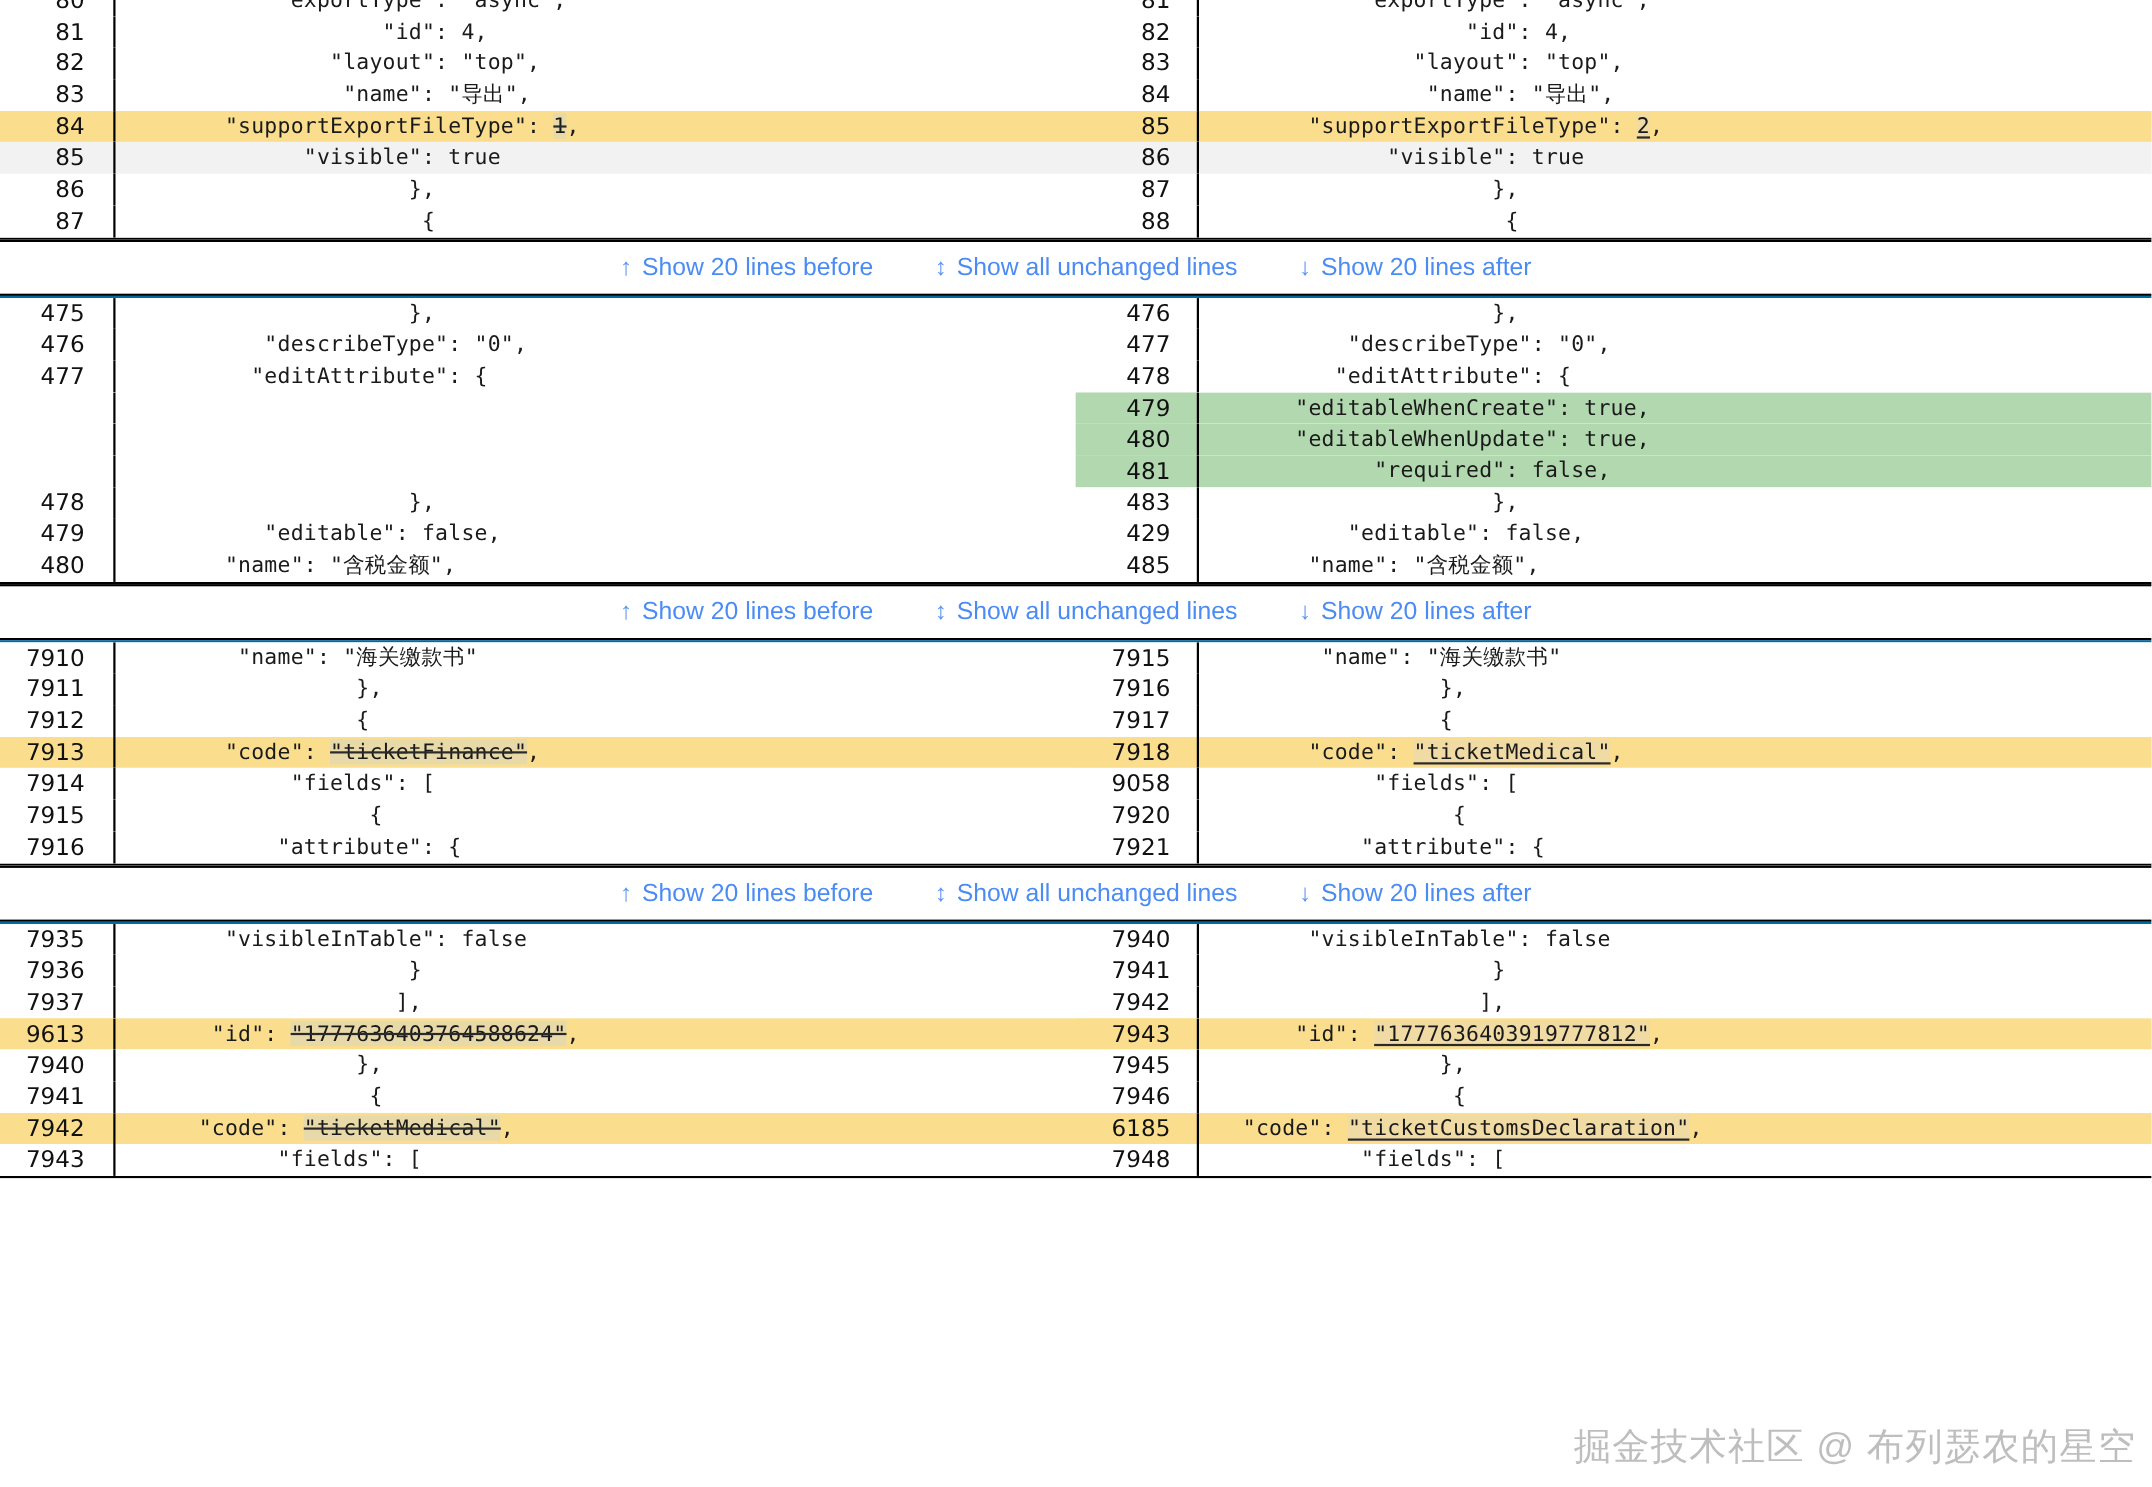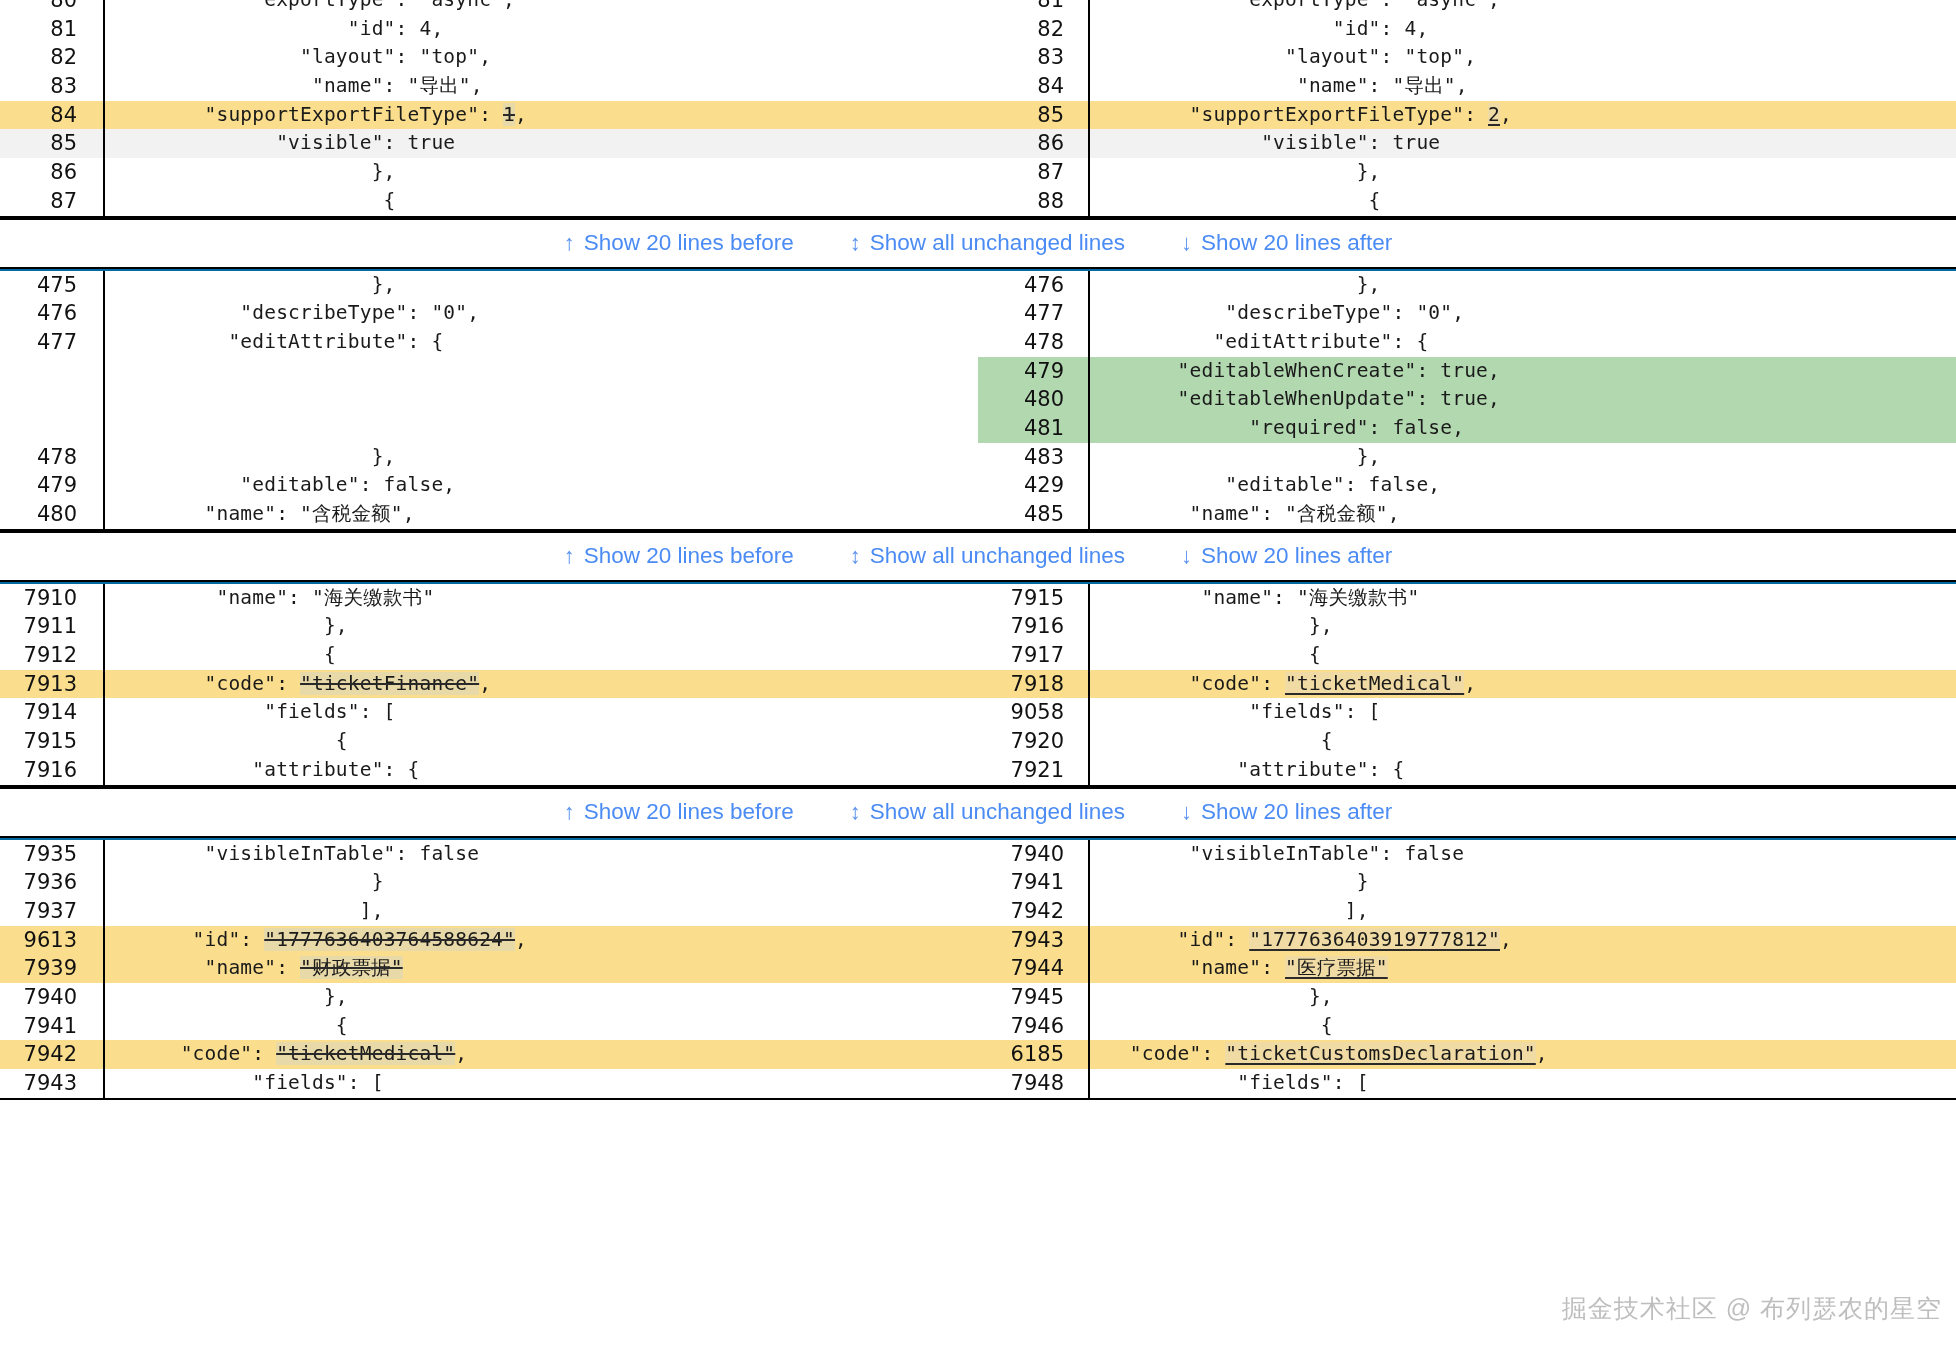--- a/index.html
+++ b/index.html
@@ -56,21 +56,21 @@
             border-top:2px solid #000;border-bottom:2px solid #000;}
   .exp-link{display:inline-flex;align-items:center;gap:9px;
             color:#4b8bf4;font-size:22.5px;
             font-family:"Liberation Sans",sans-serif;
             cursor:pointer;margin:0 28px;white-space:nowrap;}
   .exp-link .arw{font-size:22px;line-height:1;color:#5b94f0;}
 
   
   .watermark{position:absolute;right:8px;
              font-family:"Liberation Sans",sans-serif;
-             font-size:25px;color:#8a8a8a;opacity:.55;
+             font-size:34px;color:#8a8a8a;opacity:.55;
              white-space:nowrap;pointer-events:none;
              letter-spacing:1px;}
 </style>
 </head>
 <body>
 
 <div class="diff-viewer" id="viewer" style="margin-top: -14px;">
     <div class="hunk first">
       <div class="row unchanged">
         <div class="side left">
@@ -393,30 +393,20 @@
       <div class="row modified">
         <div class="side left">
           <div class="gutter">9613</div>
           <div class="code">       "id": <span class="del">"1777636403764588624"</span>,</div>
         </div>
         <div class="side right">
           <div class="gutter">7943</div>
           <div class="code">       "id": <span class="ins">"1777636403919777812"</span>,</div>
         </div>
       </div>
-      <div class="row modified">
-        <div class="side left">
-          <div class="gutter">7939</div>
-          <div class="code">        "name": <span class="del">"财政票据"</span></div>
-        </div>
-        <div class="side right">
-          <div class="gutter">7944</div>
-          <div class="code">        "name": <span class="ins">"医疗票据"</span></div>
-        </div>
-      </div>
       <div class="row unchanged">
         <div class="side left">
           <div class="gutter">7940</div>
           <div class="code">                  },</div>
         </div>
         <div class="side right">
           <div class="gutter">7945</div>
           <div class="code">                  },</div>
         </div>
       </div>

